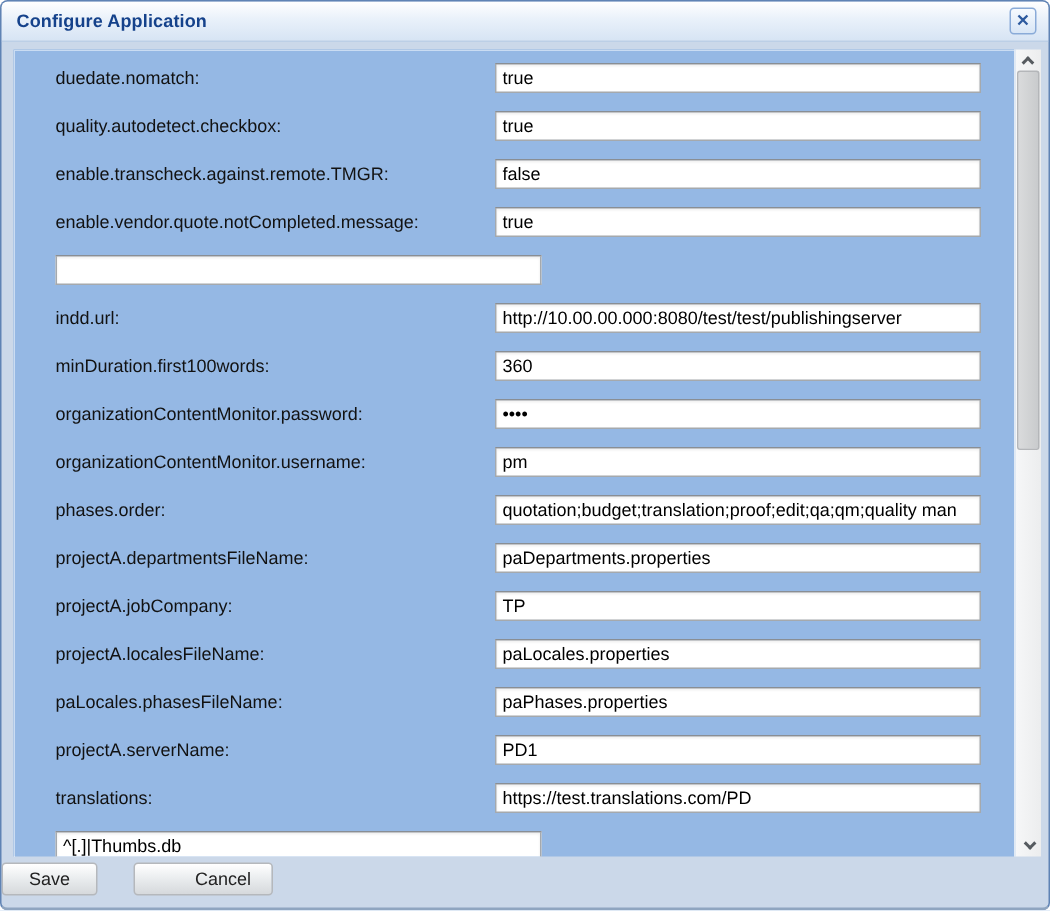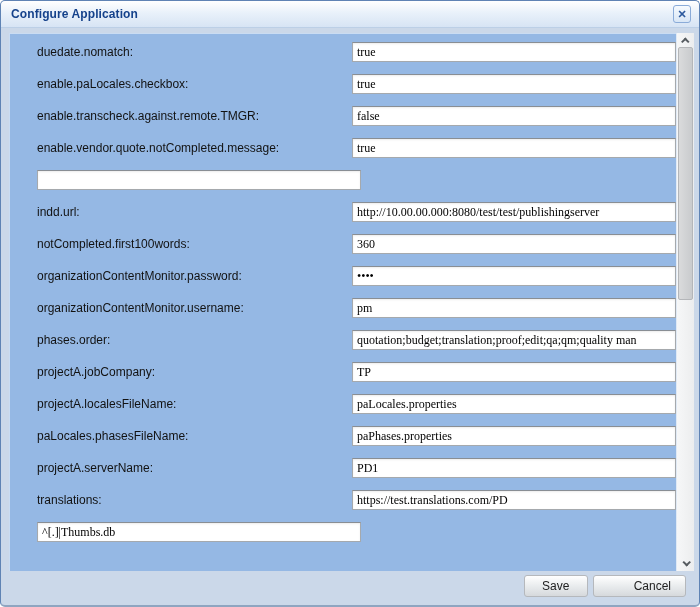--- a/index.html
+++ b/index.html
@@ -50,33 +50,32 @@
     background: #95b8e4;
     box-shadow: inset 1px 1px 0 rgba(255,255,255,.5);
     overflow: hidden;
     padding-top: 9px;
   }
   .row {
     height: 32px;
     display: flex;
     align-items: flex-start;
     padding-left: 28px;
-    justify-content: space-between;
   }
   .flabel {
     width: 293px;
     font-size: 12px; color: #121212;
     line-height: 20px;
     white-space: nowrap; overflow: hidden;
   }
   .row input {
     width: 324px; height: 20px;
     border: 1px solid #a5a9ad; border-top-color: #898e94;
     background: #fff;
-    font-family: Liberation Serif, serif;
+    font-family: Liberation Sans, sans-serif;
     font-size: 12px; color: #000;
     padding: 1px 4px;
     box-shadow: inset 0 1px 2px rgba(0,0,0,.08);
     outline: none;
     white-space: nowrap; overflow: hidden;
   }
 
   
   .scrollbar {
     width: 18px;
@@ -103,22 +102,22 @@
     top: 14px; height: 253px;
     background: linear-gradient(to right, #dadbdc, #c9cbcd);
     border: 1px solid #b4b6b9;
     border-radius: 2px;
     cursor: pointer;
   }
 
   
   .footer {
     height: 30px;
-    display: flex; align-items: center; justify-content: flex-end;
-    gap: 5px;
+    display: flex; align-items: center; justify-content: flex-start;
+    gap: 24px;
     padding-right: 13px;
   }
   .btn {
     height: 22px;
     border: 1px solid #b5b8bc;
     border-radius: 3px;
     background: linear-gradient(#ffffff, #e7eaec 55%, #d6d9dc);
     font-family: "Liberation Sans", sans-serif;
     font-size: 12px; color: #222;
     padding: 0 14px;
@@ -137,53 +136,57 @@
     <span class="close-tool">✕</span>
   </div>
 
   <div class="body">
     <div class="content">
         <div class="row">
     <span class="flabel">duedate.nomatch:</span>
     <input type="text" value="true" style="">
   </div>
         <div class="row">
-    <span class="flabel">enable.paLocales.checkbox:</span>
+    <span class="flabel">quality.autodetect.checkbox:</span>
     <input type="text" value="true" style="">
   </div>
         <div class="row">
     <span class="flabel">enable.transcheck.against.remote.TMGR:</span>
     <input type="text" value="false" style="">
   </div>
         <div class="row">
     <span class="flabel">enable.vendor.quote.notCompleted.message:</span>
     <input type="text" value="true" style="">
   </div>
         <div class="row">
     <input type="text" value="" style="">
   </div>
         <div class="row">
     <span class="flabel">indd.url:</span>
     <input type="text" value="http://10.00.00.000:8080/test/test/publishingserver" style="">
   </div>
         <div class="row">
-    <span class="flabel">notCompleted.first100words:</span>
+    <span class="flabel">minDuration.first100words:</span>
     <input type="text" value="360" style="">
   </div>
         <div class="row">
     <span class="flabel">organizationContentMonitor.password:</span>
     <input type="text" value="••••" style="">
   </div>
         <div class="row">
     <span class="flabel">organizationContentMonitor.username:</span>
     <input type="text" value="pm" style="">
   </div>
         <div class="row">
     <span class="flabel">phases.order:</span>
     <input type="text" value="quotation;budget;translation;proof;edit;qa;qm;quality man" style="">
+  </div>
+        <div class="row">
+    <span class="flabel">projectA.departmentsFileName:</span>
+    <input type="text" value="paDepartments.properties" style="">
   </div>
         <div class="row">
     <span class="flabel">projectA.jobCompany:</span>
     <input type="text" value="TP" style="">
   </div>
         <div class="row">
     <span class="flabel">projectA.localesFileName:</span>
     <input type="text" value="paLocales.properties" style="">
   </div>
         <div class="row">

